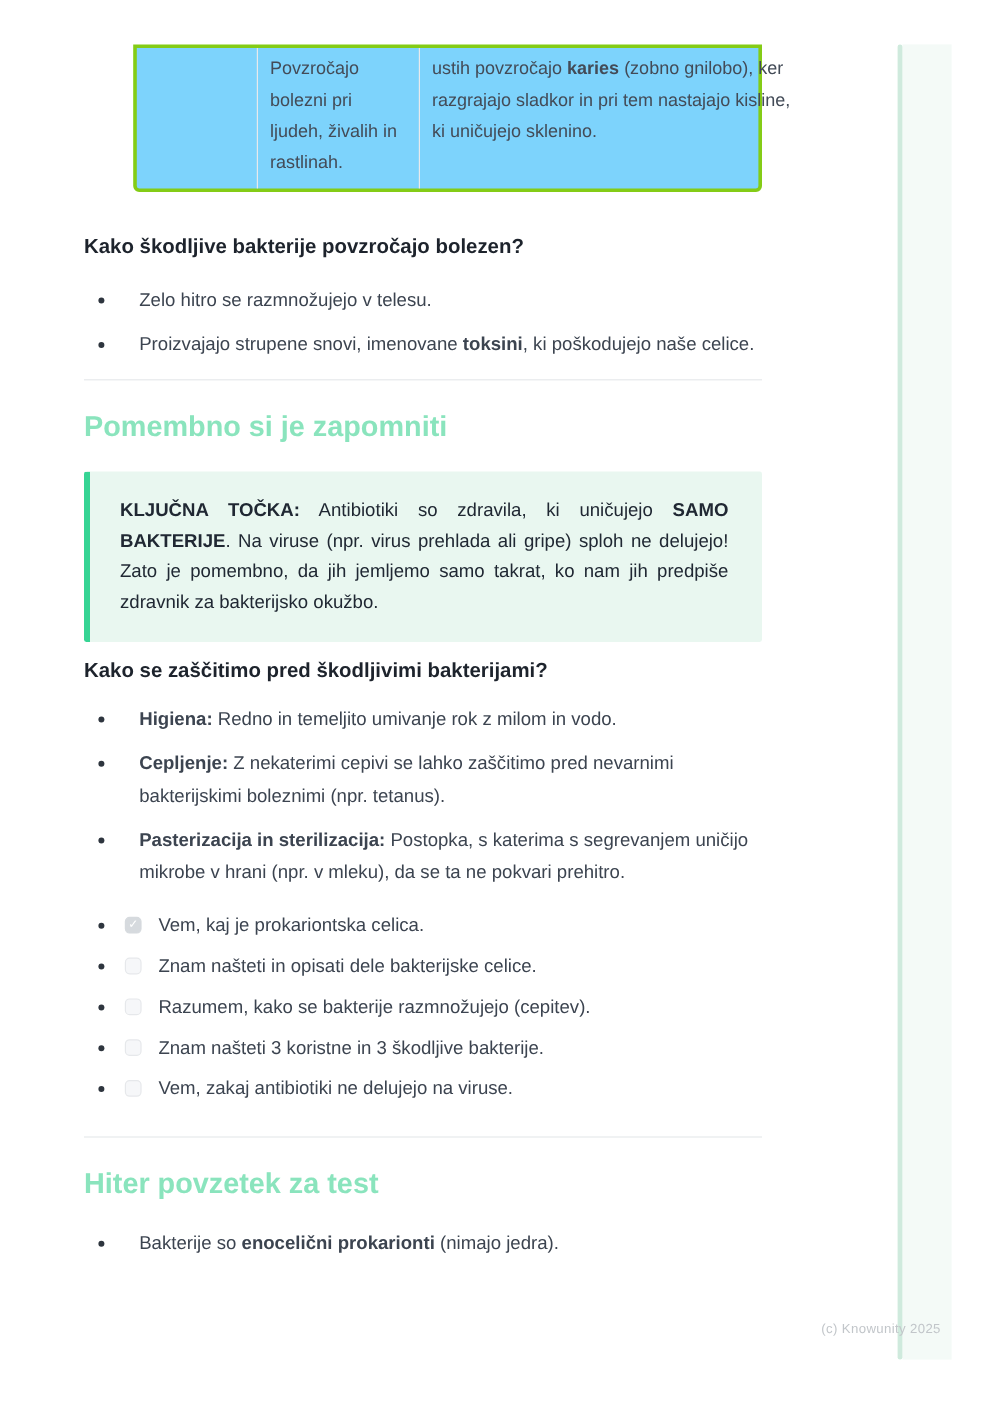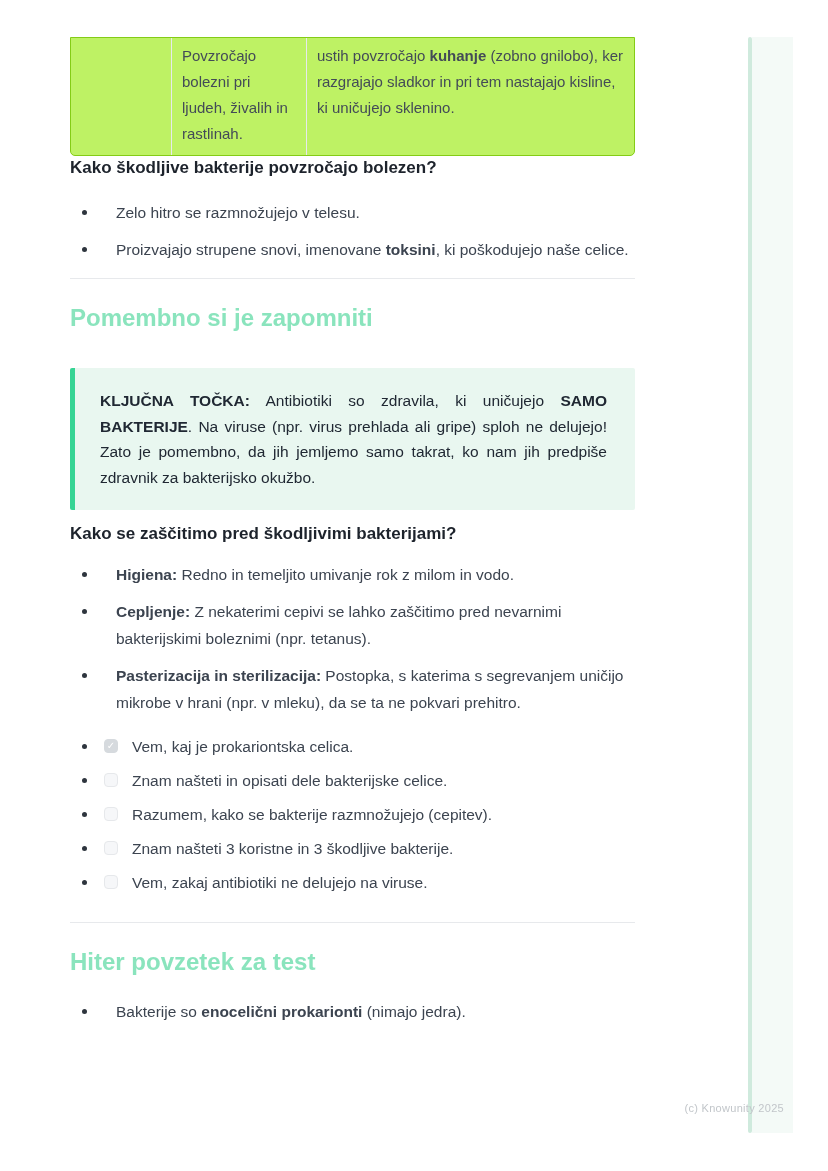--- a/index.html
+++ b/index.html
@@ -10,35 +10,37 @@
     font-family: "Liberation Sans", "DejaVu Sans", sans-serif;
     color: #3c4450;
     overflow: hidden;
   }
   .content { position: absolute; left: 70px; top: 37px; width: 565px; }
 
   
   .tablefrag {
     display: grid;
     grid-template-columns: 100px 135px 330px;
-    border: 1px solid #84cc16;
+    border: 3px solid #84cc16;
     border-radius: 0 0 5px 5px;
-    background: #bef264;
+    background: #7dd3fc;
+    margin-left: 41px;
   }
   .cell {
     padding: 5px 12px 8px 10px;
     font-size: 15px;
     line-height: 26px;
     color: #434b57;
     border-left: 1px solid #e7e9ec;
     min-height: 111px;
   }
   .cell:first-child { border-left: none; }
 
   h3.subhead {
+    margin-top: 34px;
     font-size: 17px;
     line-height: 23px;
     font-weight: 700;
     color: #1d232c;
   }
   h2.greenhead {
     margin-top: 25px;
     font-size: 24px;
     line-height: 28px;
     font-weight: 700;
@@ -47,21 +49,21 @@
 
   .blist { margin-top: 20px; }
   .bitem { display: flex; align-items: flex-start; margin-bottom: 10px; font-size: 15.5px; line-height: 27px; gap: 19px; }
   .dot { flex: 0 0 5px; width: 5px; height: 5px; border-radius: 50%; background: #2e353e; margin: 11px 10px 0 12px; }
   .btext { flex: 1; }
 
   .divider { border: none; border-top: 1px solid #e7e9ec; margin-top: 15px; }
   .divider2 { border: none; border-top: 1px solid #e7e9ec; margin-top: 28px; }
 
   .callout {
-    margin-top: 36px;
+    margin-top: 23px;
     background: #e9f7f0;
     border-left: 5px solid #36d494;
     border-radius: 2px;
     padding: 20px 28px 20px 25px;
     font-size: 15.5px;
     line-height: 25.5px;
     color: #202833;
     text-align: justify;
   }
 
@@ -108,21 +110,21 @@
 <body>
 
 <div class="vband"></div>
 <div class="vline"></div>
 
 <div class="content">
 
   <div class="tablefrag">
     <div class="cell"></div>
     <div class="cell"><span>Povzročajo bolezni pri ljudeh, živalih in rastlinah.</span></div>
-    <div class="cell"><span>ustih povzročajo </span><span style="font-weight: 700;">kuhanje</span><span> (zobno gnilobo), ker razgrajajo sladkor in pri tem nastajajo kisline, ki uničujejo sklenino.</span></div>
+    <div class="cell"><span>ustih povzročajo </span><span style="font-weight: 700;">karies</span><span> (zobno gnilobo), ker razgrajajo sladkor in pri tem nastajajo kisline, ki uničujejo sklenino.</span></div>
   </div>
 
   <h3 class="subhead">Kako škodljive bakterije povzročajo bolezen?</h3>
   <div class="blist">
     <div class="bitem">
       <span class="dot"></span>
       <span class="btext"><span>Zelo hitro se razmnožujejo v telesu.</span></span>
     </div>
     <div class="bitem">
       <span class="dot"></span>

